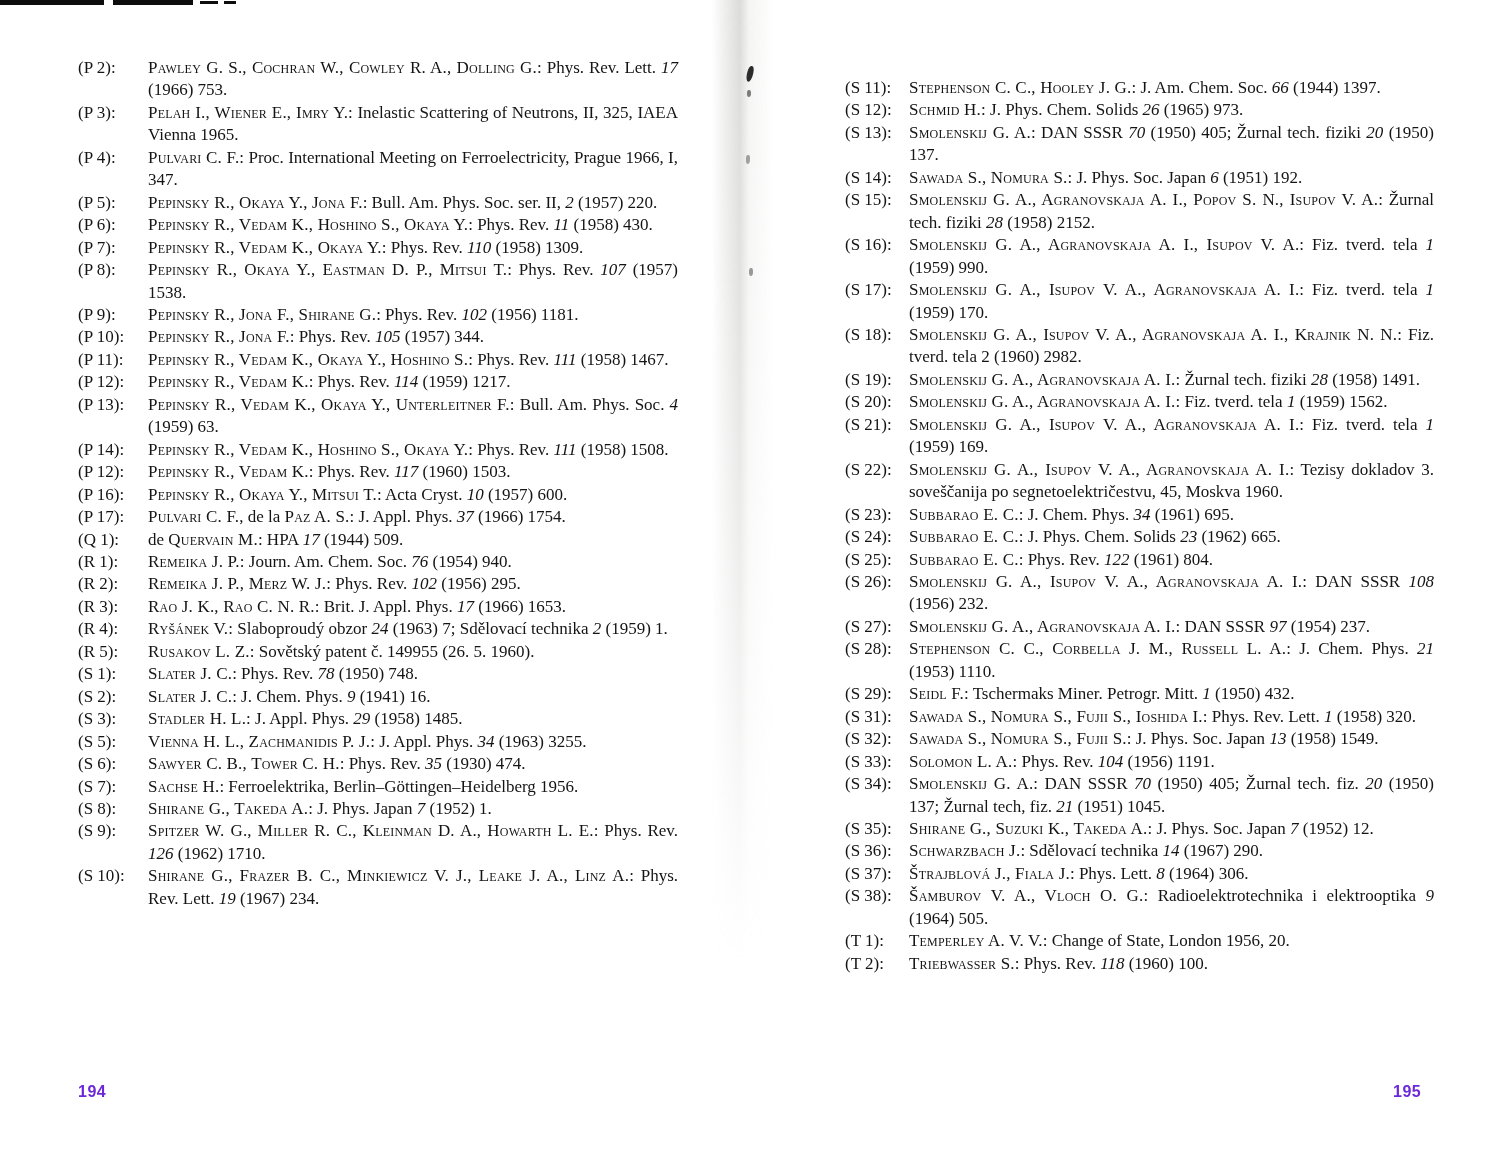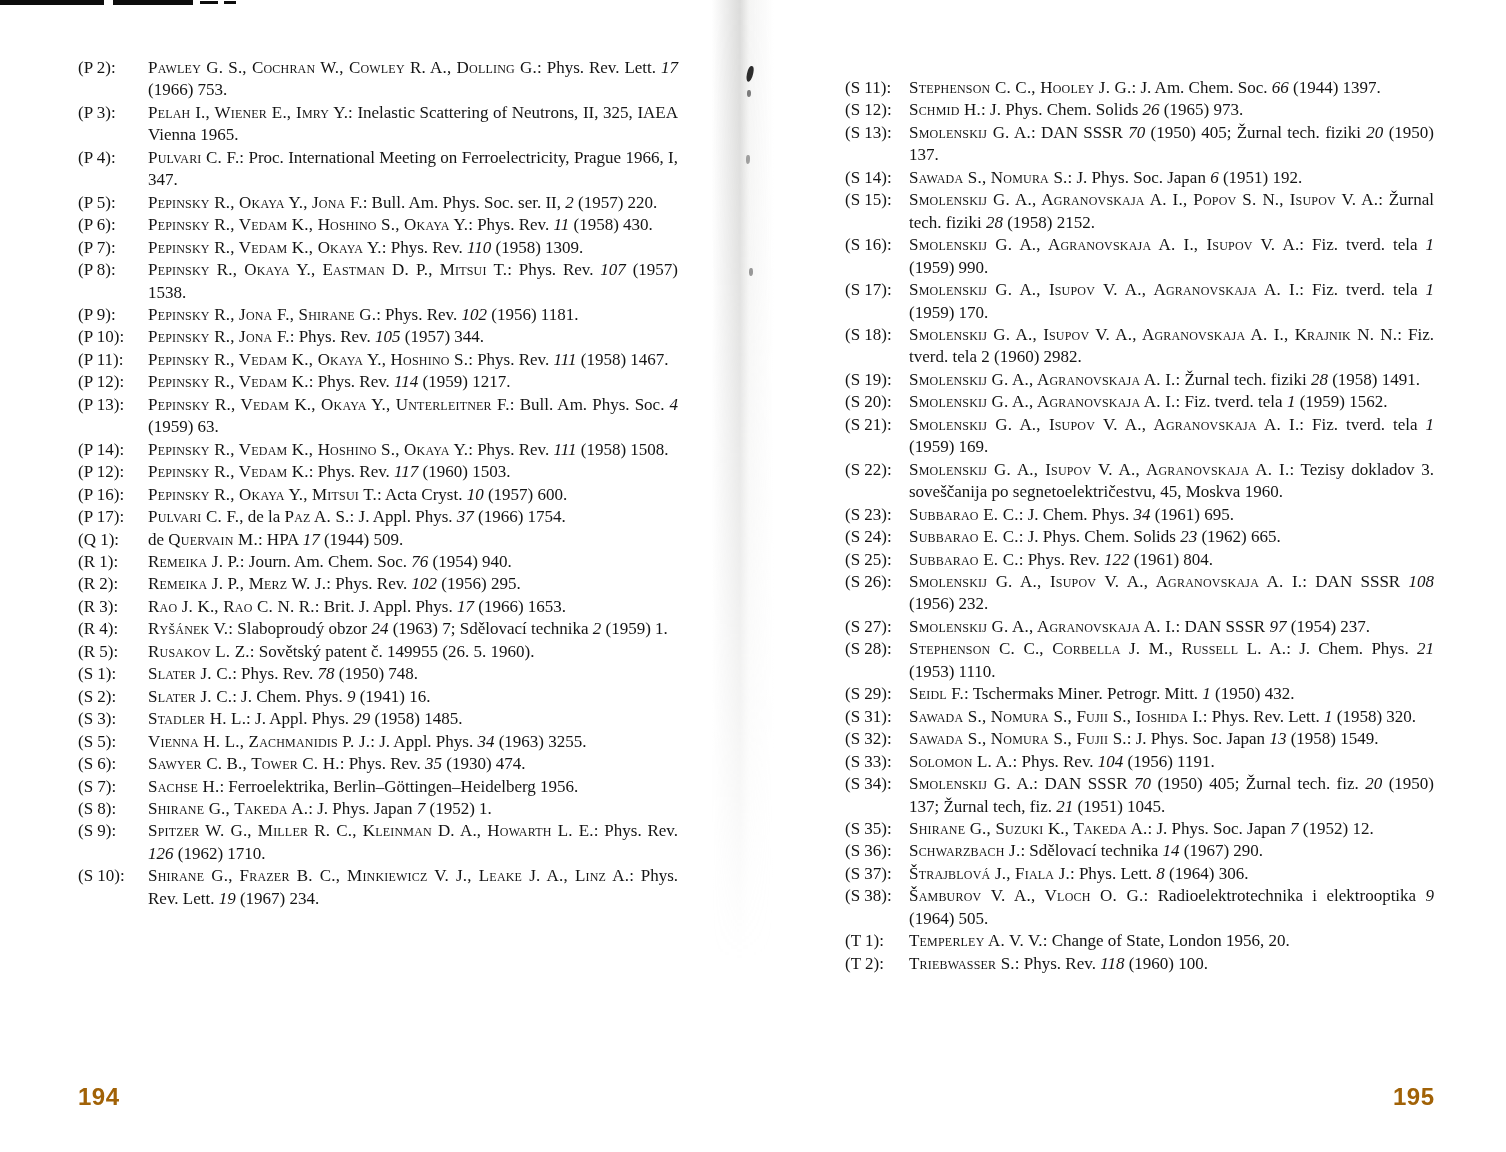--- a/index.html
+++ b/index.html
@@ -43,21 +43,21 @@
   .label {
     display:inline-block; width:70px; margin-left:-70px;
     text-align:left; vertical-align:baseline;
   }
   .col-right .label { width:64px; margin-left:-64px; }
   .sc { font-variant:small-caps; letter-spacing:0.2px; }
   .it { font-style:italic; }
   .page-num {
     position:absolute; top:1083px;
     font-family:"Liberation Sans", "DejaVu Sans", sans-serif;
-    font-weight:700; font-size:24px; letter-spacing:0.5px; color:#a16207;
+    font-weight:700; font-size:16px; letter-spacing:0.5px; color:#6d28d9;
   }
   .pn-left  { left:78px; }
   .pn-right { left:1393px;text-align:center; }
 </style>
 </head>
 <body>
 
 <div class="sheet">
 
   <div class="topbar-seg seg1"></div>

